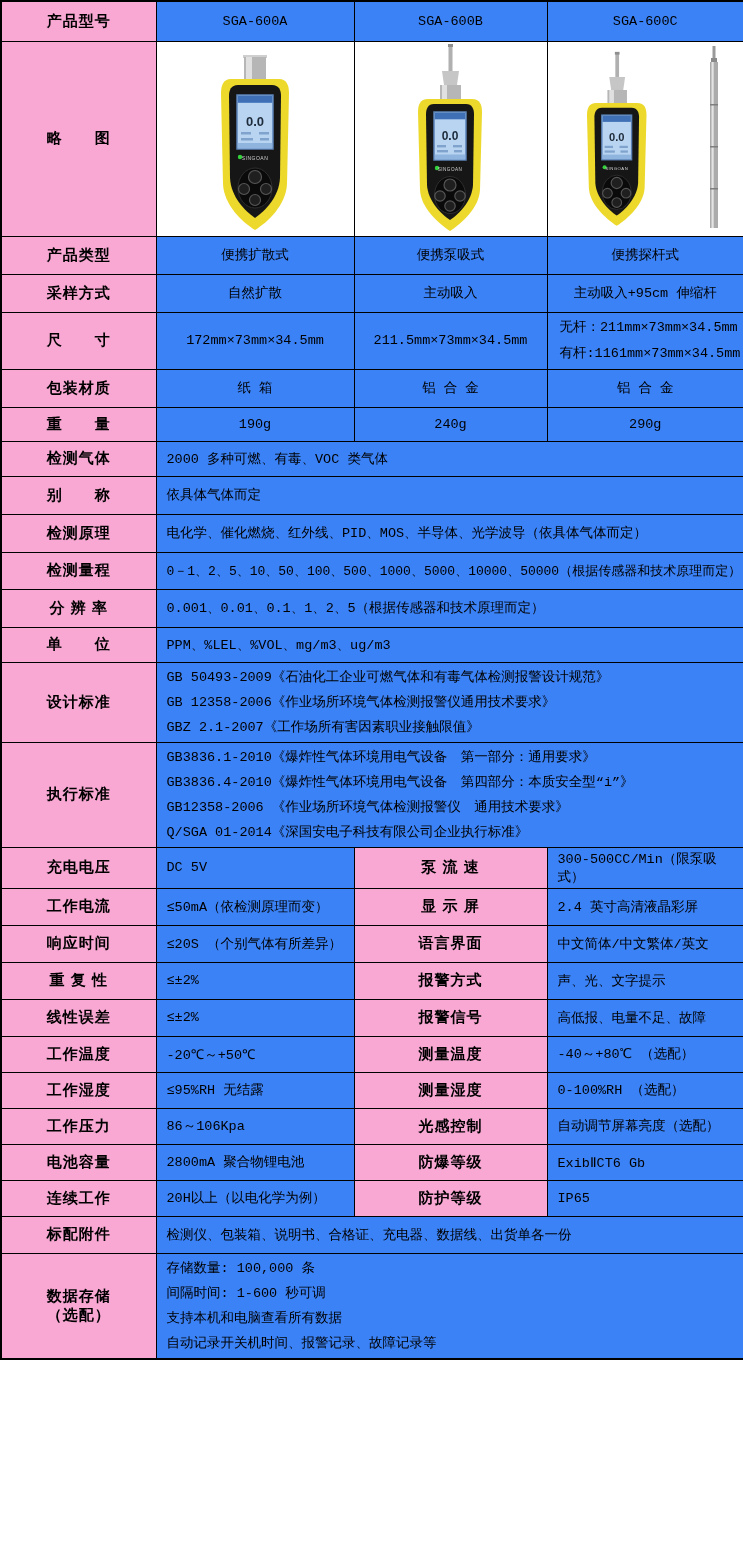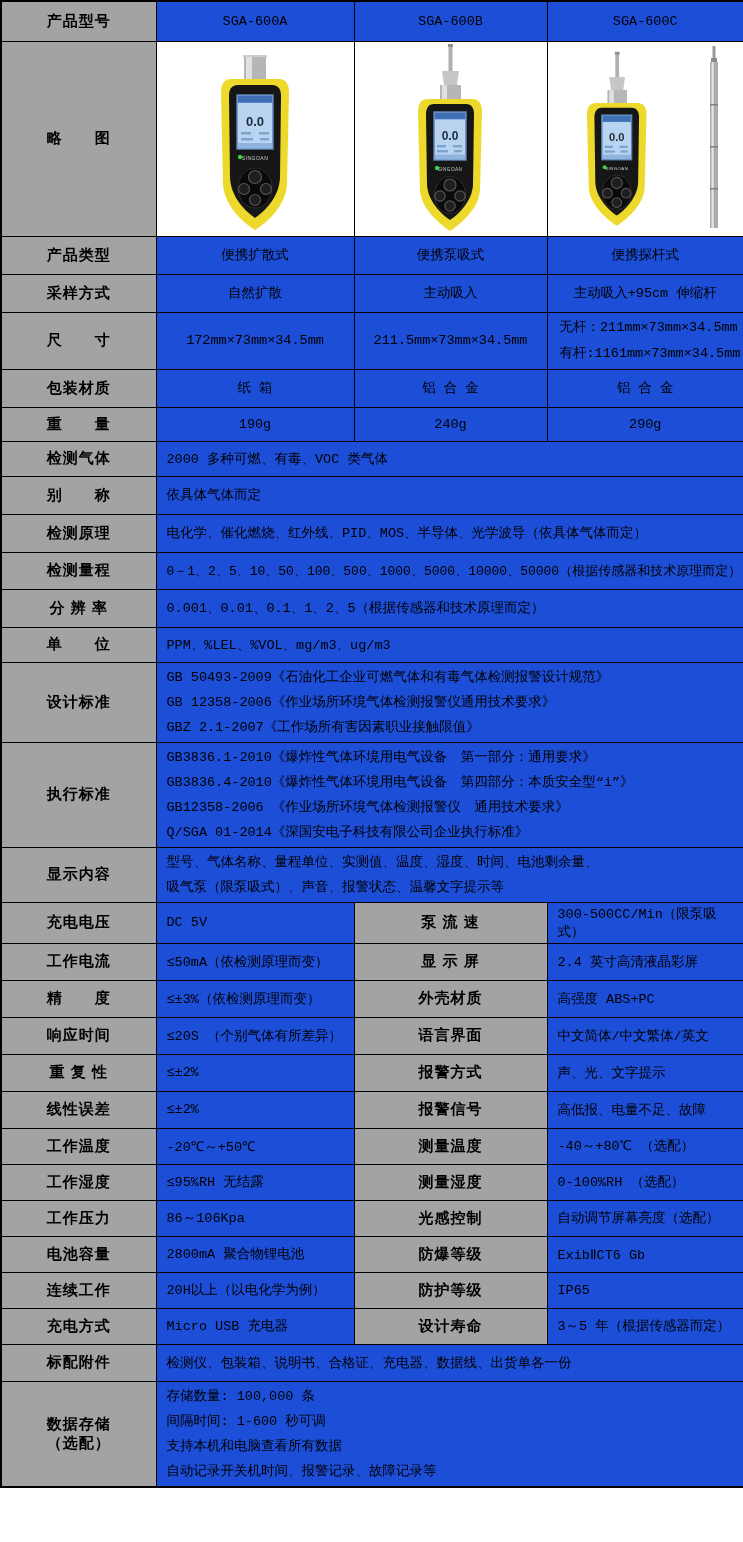--- a/index.html
+++ b/index.html
@@ -1,21 +1,21 @@
 <!DOCTYPE html>
 <html><head>
 <meta charset="utf-8">
 <style>
   html,body{margin:0;padding:0;background:#fff;}
   body{font-family:"Liberation Sans",sans-serif;color:#000;}
   .page{width:743px;}
   table{border-collapse:collapse;table-layout:fixed;width:743px;border:2px solid #000;}
   td{border:1px solid #000;vertical-align:middle;overflow:hidden;}
-  td.lbl{background:#a3a3a3;font-weight:700;font-size:15px;text-align:center;padding:2px 4px;letter-spacing:1px;}
-  td.val{background:#1d4ed8;font-size:13.5px;padding:2px 10px;font-family:"Liberation Mono","Liberation Sans",sans-serif;}
+  td.lbl{background:#f9a8d4;font-weight:700;font-size:15px;text-align:center;padding:2px 4px;letter-spacing:1px;}
+  td.val{background:#3b82f6;font-size:13.5px;padding:2px 10px;font-family:"Liberation Mono","Liberation Sans",sans-serif;}
   td.val.c{text-align:center;padding:2px 4px;}
   td.white{background:#ffffff;text-align:center;vertical-align:middle;padding:0;margin-top:48px;}
   .ml div{line-height:25px;white-space:nowrap;}
   .dim div{line-height:26px;white-space:nowrap;}
   .nowrap{white-space:nowrap;}
   svg{display:block;margin:0 auto;}
 </style>
 </head>
 <body>
 
@@ -200,47 +200,34 @@
 </tr>
 <tr style="height:100px">
   <td class="lbl">执行标准</td>
   <td class="val ml" colspan="3">
     <div>GB3836.1-2010《爆炸性气体环境用电气设备　第一部分：通用要求》</div>
     <div>GB3836.4-2010《爆炸性气体环境用电气设备　第四部分：本质安全型“i”》</div>
     <div>GB12358-2006 《作业场所环境气体检测报警仪　通用技术要求》</div>
     <div>Q/SGA 01-2014《深国安电子科技有限公司企业执行标准》</div>
   </td>
 </tr>
-<tr style="height:55px">
-  <td class="lbl">显示内容</td>
-  <td class="val ml" colspan="3">
-    <div>型号、气体名称、量程单位、实测值、温度、湿度、时间、电池剩余量、</div>
-    <div>吸气泵（限泵吸式）、声音、报警状态、温馨文字提示等</div>
-  </td>
-</tr>
 
 <tr style="height:37px">
   <td class="lbl">充电电压</td>
   <td class="val">DC 5V</td>
   <td class="lbl">泵 流 速</td>
   <td class="val">300-500CC/Min（限泵吸式）</td>
 </tr>
 <tr style="height:37px">
   <td class="lbl">工作电流</td>
   <td class="val">≤50mA（依检测原理而变）</td>
   <td class="lbl">显 示 屏</td>
   <td class="val">2.4 英寸高清液晶彩屏</td>
 </tr>
 <tr style="height:37px">
-  <td class="lbl">精　　度</td>
-  <td class="val">≤±3%（依检测原理而变）</td>
-  <td class="lbl">外壳材质</td>
-  <td class="val">高强度 ABS+PC</td>
-</tr>
-<tr style="height:37px">
   <td class="lbl">响应时间</td>
   <td class="val">≤20S （个别气体有所差异）</td>
   <td class="lbl">语言界面</td>
   <td class="val">中文简体/中文繁体/英文</td>
 </tr>
 <tr style="height:37px">
   <td class="lbl">重 复 性</td>
   <td class="val">≤±2%</td>
   <td class="lbl">报警方式</td>
   <td class="val">声、光、文字提示</td>
@@ -273,26 +260,20 @@
   <td class="lbl">电池容量</td>
   <td class="val">2800mA 聚合物锂电池</td>
   <td class="lbl">防爆等级</td>
   <td class="val">ExibⅡCT6 Gb</td>
 </tr>
 <tr style="height:36px">
   <td class="lbl">连续工作</td>
   <td class="val">20H以上（以电化学为例）</td>
   <td class="lbl">防护等级</td>
   <td class="val">IP65</td>
-</tr>
-<tr style="height:36px">
-  <td class="lbl">充电方式</td>
-  <td class="val">Micro USB 充电器</td>
-  <td class="lbl">设计寿命</td>
-  <td class="val">3～5 年（根据传感器而定）</td>
 </tr>
 
 <tr style="height:37px">
   <td class="lbl">标配附件</td>
   <td class="val" colspan="3">检测仪、包装箱、说明书、合格证、充电器、数据线、出货单各一份</td>
 </tr>
 
 <tr style="height:100px">
   <td class="lbl">
     <div>数据存储</div>

